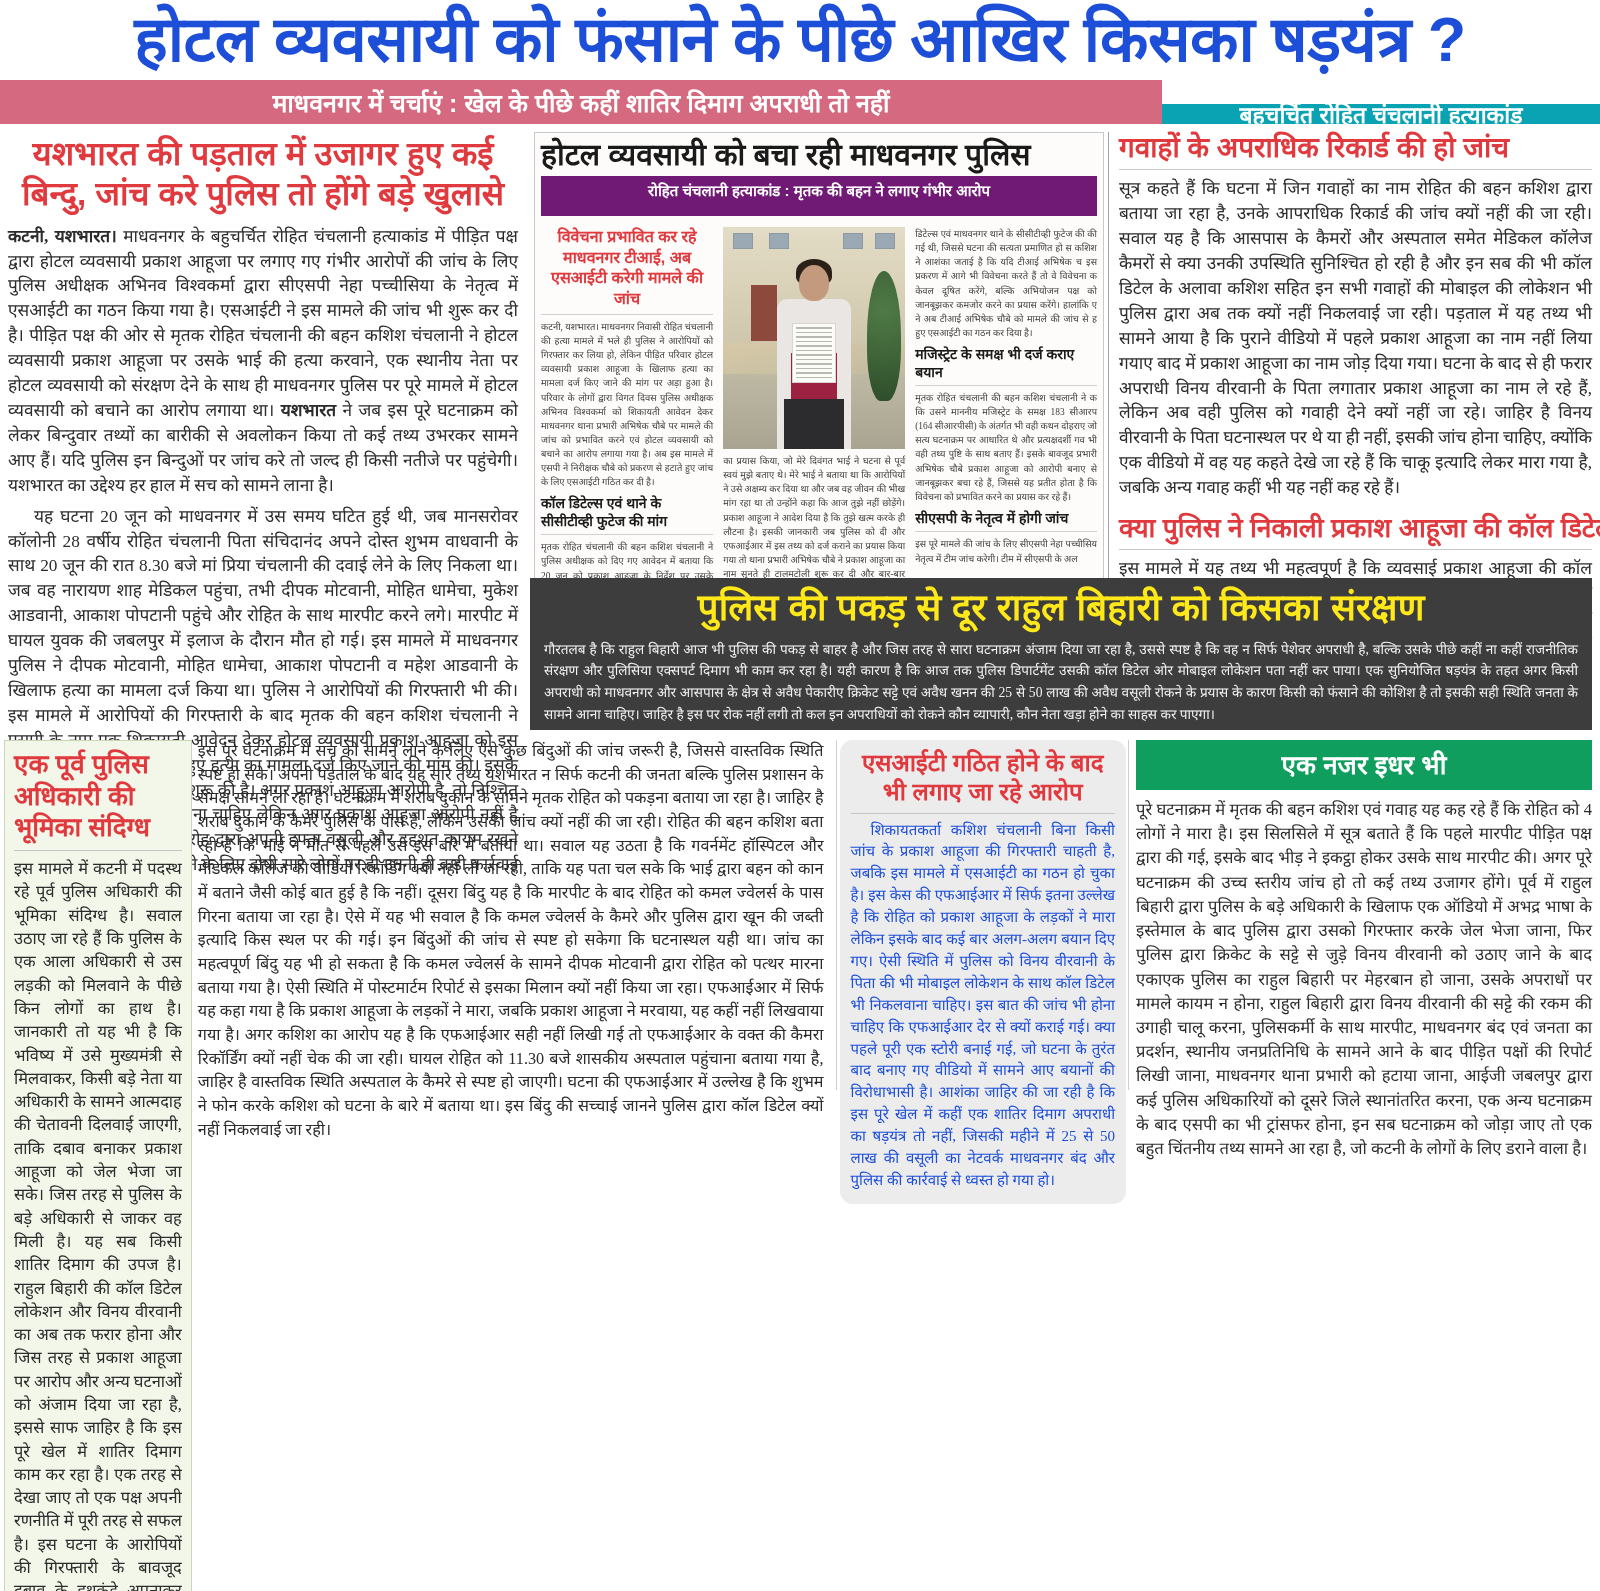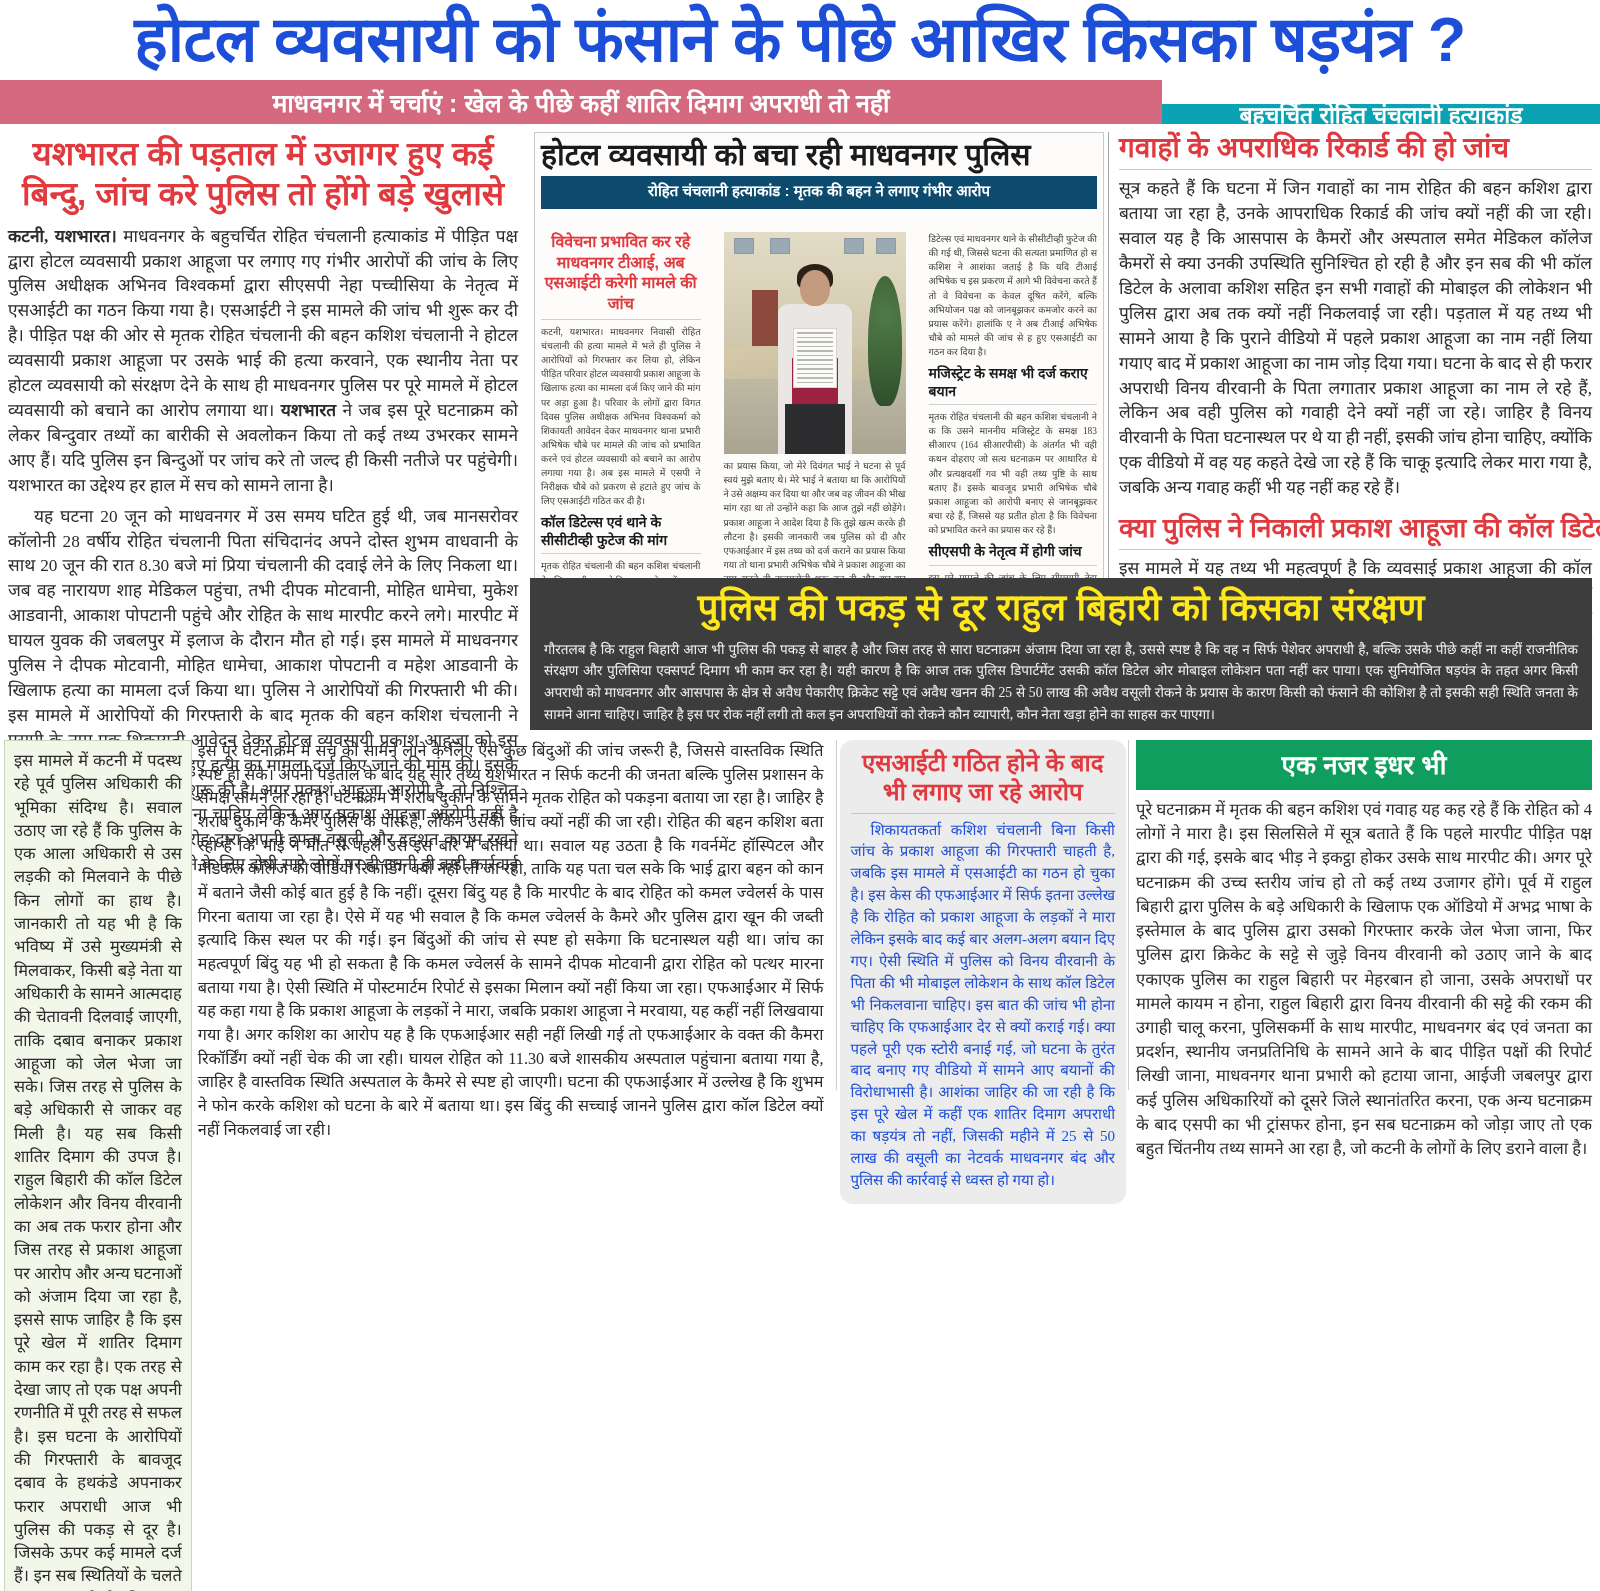--- a/index.html
+++ b/index.html
@@ -107,34 +107,34 @@
   .clip-head {
     font-family: "Liberation Sans", "DejaVu Sans", sans-serif;
     font-weight: bold;
     font-size: 30px;
     color: #1a1a1a;
     text-align: left;
     line-height: 1.1;
     white-space: nowrap;
   }
   .clip-green-bar {
-    background: #0c4a6e;
+    background: #701a75;
     color: #fff;
     font-family: "Liberation Sans", "DejaVu Sans", sans-serif;
     font-weight: bold;
     font-size: 15px;
     text-align: center;
-    padding: 4px 0 9px 0;
+    padding: 4px 0 16px 0;
     margin-top: 5px;
     white-space: nowrap;
   }
   .clip-cols {
     display: flex;
-    margin-top: 23px;
-    gap: 23px;
+    margin-top: 11px;
+    gap: 10px;
   }
   .clip-c1 { width: 178px; }
   .clip-c2 { width: 182px; }
   .clip-c3 { width: 188px; }
 
   .clip-sub-red {
     font-family: "Liberation Sans", "DejaVu Sans", sans-serif;
     font-weight: bold;
     color: #e0393e;
     font-size: 16px;
@@ -493,20 +493,21 @@
 </div>
 
 <div class="black-banner">
   <div class="bb-title">पुलिस की पकड़ से दूर राहुल बिहारी को किसका संरक्षण</div>
   <div class="bb-text">गौरतलब है कि राहुल बिहारी आज भी पुलिस की पकड़ से बाहर है और जिस तरह से सारा घटनाक्रम अंजाम दिया जा रहा है, उससे स्पष्ट है कि वह न सिर्फ पेशेवर अपराधी है, बल्कि उसके पीछे कहीं ना कहीं राजनीतिक संरक्षण और पुलिसिया एक्सपर्ट दिमाग भी काम कर रहा है। यही कारण है कि आज तक पुलिस डिपार्टमेंट उसकी कॉल डिटेल ओर मोबाइल लोकेशन पता नहीं कर पाया। एक सुनियोजित षड़यंत्र के तहत अगर किसी अपराधी को माधवनगर और आसपास के क्षेत्र से अवैध पेकारीए क्रिकेट सट्टे एवं अवैध खनन की 25 से 50 लाख की अवैध वसूली रोकने के प्रयास के कारण किसी को फंसाने की कोशिश है तो इसकी सही स्थिति जनता के सामने आना चाहिए। जाहिर है इस पर रोक नहीं लगी तो कल इन अपराधियों को रोकने कौन व्यापारी, कौन नेता खड़ा होने का साहस कर पाएगा।</div>
 </div>
 
 <div class="bottom-row">
 
   <div class="bx-left">
+    <div class="bx-left-head">एक पूर्व पुलिस अधिकारी की भूमिका संदिग्ध</div>
     <div class="bx-left-text">इस मामले में कटनी में पदस्थ रहे पूर्व पुलिस अधिकारी की भूमिका संदिग्ध है। सवाल उठाए जा रहे हैं कि पुलिस के एक आला अधिकारी से उस लड़की को मिलवाने के पीछे किन लोगों का हाथ है। जानकारी तो यह भी है कि भविष्य में उसे मुख्यमंत्री से मिलवाकर, किसी बड़े नेता या अधिकारी के सामने आत्मदाह की चेतावनी दिलवाई जाएगी, ताकि दबाव बनाकर प्रकाश आहूजा को जेल भेजा जा सके। जिस तरह से पुलिस के बड़े अधिकारी से जाकर वह मिली है। यह सब किसी शातिर दिमाग की उपज है।  राहुल बिहारी की कॉल डिटेल लोकेशन और विनय वीरवानी का अब तक फरार होना और जिस तरह से प्रकाश आहूजा पर आरोप और अन्य घटनाओं को अंजाम दिया जा रहा है, इससे साफ जाहिर है कि इस पूरे खेल में शातिर दिमाग काम कर रहा है।  एक तरह से देखा जाए तो एक पक्ष अपनी रणनीति में पूरी तरह से सफल है। इस घटना के आरोपियों की गिरफ्तारी के बावजूद दबाव के हथकंडे अपनाकर फरार अपराधी आज भी पुलिस की पकड़ से दूर है। जिसके ऊपर कई मामले दर्ज हैं। इन सब स्थितियों के चलते नवागत एसपी के लिए एक चुनौती है कि इस संगठित अपराधिक प्रवृत्ति के गिरोह को कैसे समाप्त किया जाए और माधवनगर सहित कटनी में क्रिकेट के सट्टे का जो एक बहुत बड़ा नेटवर्क स्थापित हो गया है, उसको कैसे ध्वस्त किया जाए।</div>
   </div>
 
   <div class="bx-mid">
     <div class="bx-mid-text">इस पूरे घटनाक्रम में सच को सामने लाने के लिए ऐसे कुछ बिंदुओं की जांच जरूरी है, जिससे वास्तविक स्थिति स्पष्ट हो सके। अपनी पड़ताल के बाद यह सारे तथ्य यशभारत न सिर्फ कटनी की जनता बल्कि पुलिस प्रशासन के समक्ष सामने ला रहा है। घटनाक्रम में शराब दुकान के सामने मृतक रोहित को पकड़ना बताया जा रहा है। जाहिर है शराब दुकान के कैमरे पुलिस के पास है, लेकिन उसकी जांच क्यों नहीं की जा रही। रोहित की बहन कशिश बता रही है कि भाई ने मौत से पहले उसे इस बारे में बताया था। सवाल यह उठता है कि गवर्नमेंट हॉस्पिटल और मेडिकल कॉलेज की वीडियो रिकॉर्डिंग क्यों नहीं ली जा रही, ताकि यह पता चल सके कि भाई द्वारा बहन को कान में बताने जैसी कोई बात हुई है कि नहीं। दूसरा बिंदु यह है कि मारपीट के बाद रोहित को कमल ज्वेलर्स के पास गिरना बताया जा रहा है। ऐसे में यह भी सवाल है कि कमल ज्वेलर्स के कैमरे और पुलिस द्वारा खून की जब्ती इत्यादि किस स्थल पर की गई। इन बिंदुओं की जांच से स्पष्ट हो सकेगा कि घटनास्थल यही था। जांच का महत्वपूर्ण बिंदु यह भी हो सकता है कि  कमल ज्वेलर्स के सामने दीपक मोटवानी द्वारा रोहित को पत्थर मारना बताया गया है। ऐसी स्थिति में पोस्टमार्टम रिपोर्ट से इसका मिलान क्यों नहीं किया जा रहा। एफआईआर में सिर्फ यह कहा गया है कि प्रकाश आहूजा के लड़कों ने मारा, जबकि प्रकाश आहूजा ने मरवाया, यह कहीं नहीं लिखवाया गया है। अगर कशिश का आरोप यह है कि एफआईआर सही नहीं लिखी गई तो एफआईआर के वक्त की कैमरा रिकॉर्डिंग क्यों नहीं चेक की जा रही। घायल रोहित को 11.30 बजे शासकीय अस्पताल पहुंचाना बताया गया है, जाहिर है वास्तविक स्थिति अस्पताल के कैमरे से स्पष्ट हो जाएगी। घटना की एफआईआर में उल्लेख है कि शुभम ने फोन करके कशिश को घटना के बारे में बताया था। इस बिंदु की सच्चाई जानने पुलिस द्वारा कॉल डिटेल क्यों नहीं निकलवाई जा रही।</div>
   </div>
 
   <div class="bx-sit">
     <div class="bx-sit-head">एसआईटी गठित होने के बाद भी लगाए जा रहे आरोप</div>
     <div class="bx-sit-text">शिकायतकर्ता कशिश चंचलानी बिना किसी जांच के प्रकाश आहूजा की गिरफ्तारी चाहती है, जबकि इस मामले में एसआईटी का गठन हो चुका है। इस केस की एफआईआर में सिर्फ इतना उल्लेख है कि रोहित को प्रकाश आहूजा के लड़कों ने मारा लेकिन इसके बाद कई बार अलग-अलग बयान दिए गए। ऐसी स्थिति में पुलिस को विनय वीरवानी के पिता की भी मोबाइल लोकेशन के साथ कॉल डिटेल भी निकलवाना चाहिए। इस बात की जांच भी होना चाहिए कि एफआईआर देर से क्यों कराई गई। क्या पहले पूरी एक स्टोरी बनाई गई, जो घटना के तुरंत बाद बनाए गए वीडियो में सामने आए बयानों की विरोधाभासी है। आशंका जाहिर की जा रही है कि इस पूरे खेल में कहीं एक शातिर दिमाग अपराधी का षड़यंत्र तो नहीं, जिसकी महीने में 25 से 50 लाख की वसूली का नेटवर्क माधवनगर बंद और पुलिस की कार्रवाई से ध्वस्त हो गया हो।</div>

